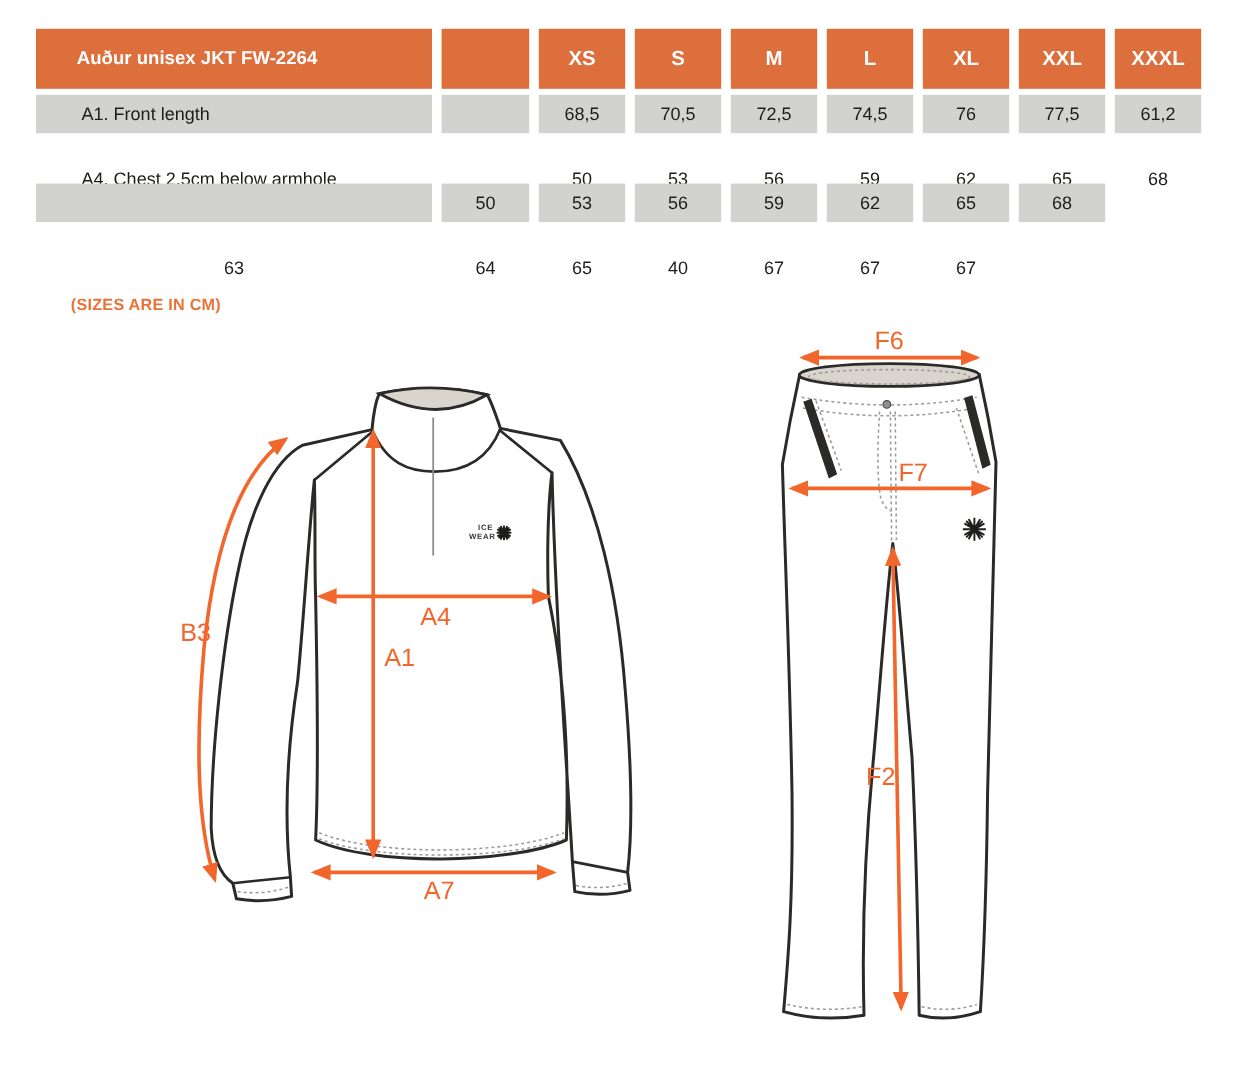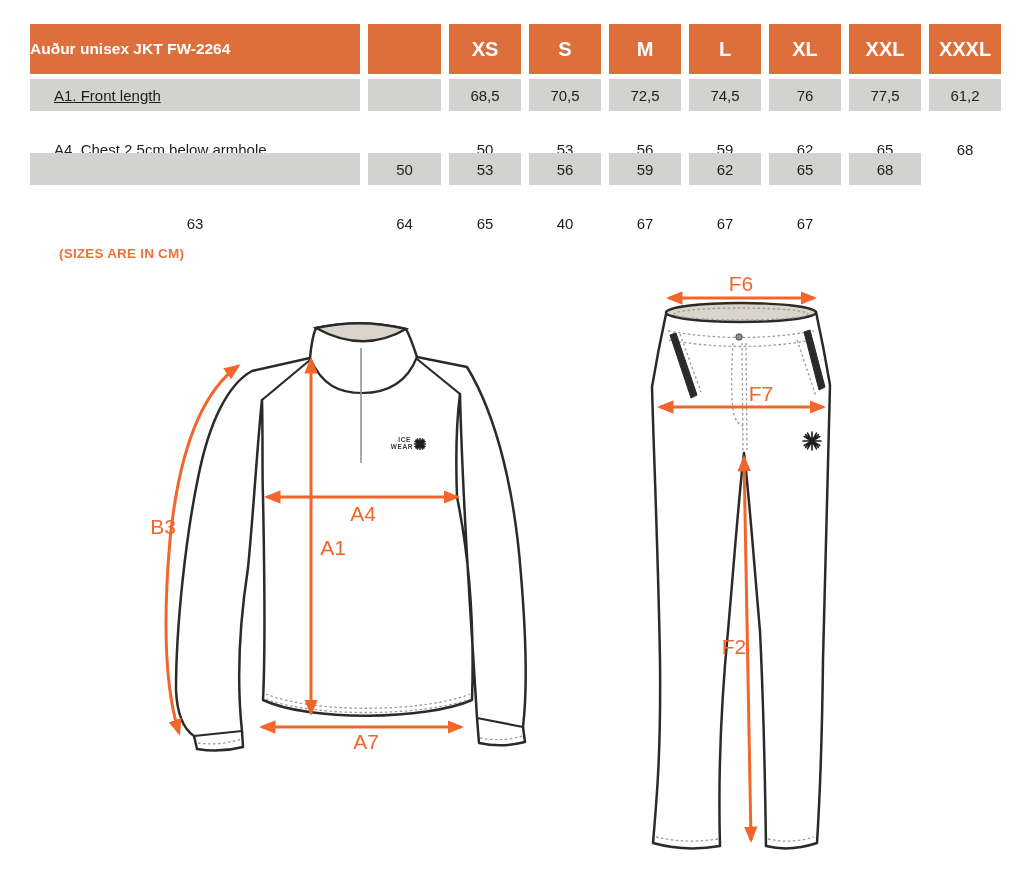--- a/index.html
+++ b/index.html
@@ -27,30 +27,30 @@
     display: flex;
     align-items: center;
     justify-content: center;
     font-size: 15px;
     color: #1d1d1b;
   }
   .cell.head {
     background: #DD6F3D;
     color: #ffffff;
     font-weight: bold;
-    font-size: 20px;
+    font-size: 17px;
   }
   .cell.title-cell {
     justify-content: flex-start;
+    padding-left: 34px;
     font-size: 15.5px;
   }
   .cell.label-cell {
     justify-content: flex-start;
-    padding-left: 24px;
-    text-decoration: underline;
+    padding-left: 38px;
   }
   .row-a { background: #D2D2D0; }
   .row-b { background: #f97316; margin-top: 33px; }
 
   
   .note {
     position: absolute;
     left: 59px; top: 246px;
     color: #E8743C;
     font-size: 13.5px;

